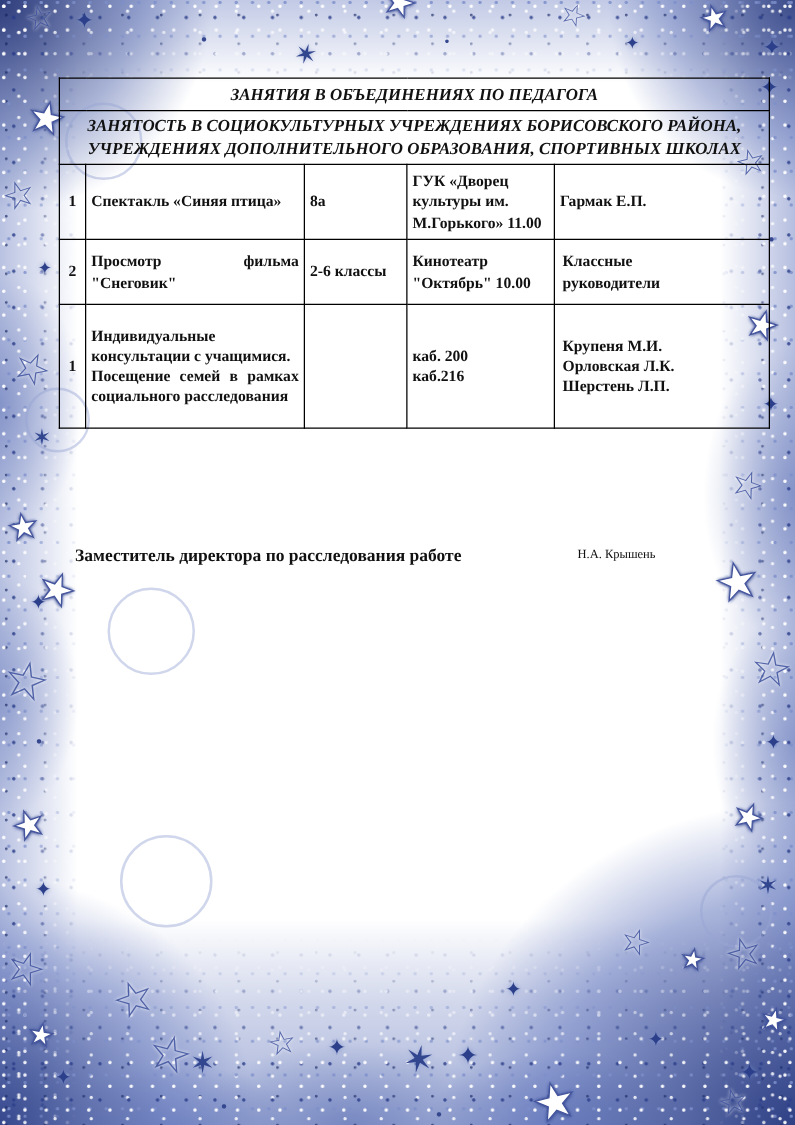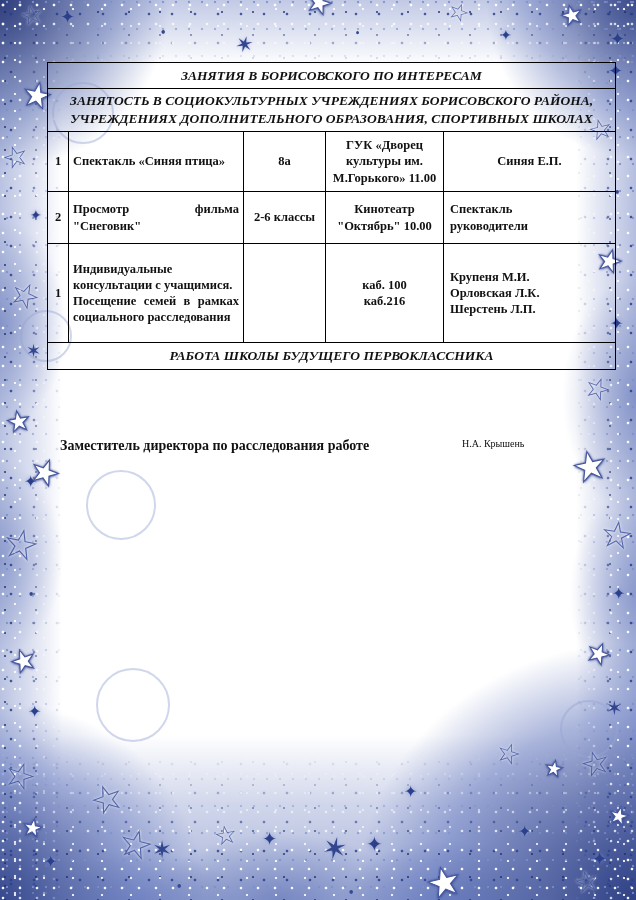--- a/index.html
+++ b/index.html
@@ -71,21 +71,21 @@
     font-weight:bold; font-size:12.5px; line-height:1.3;
     padding:1px 4px; vertical-align:middle; overflow:hidden;
   }
   td.sec-title{
     font-style:italic; font-size:13.5px; text-align:center; line-height:1.32;
     padding:1px 2px;
   }
   td.num{text-align:center; padding:1px 1px;}
   td.act{text-align:justify;}
   td.prelines{white-space:pre-line;}
-  td.ctr{text-align:center;}
+  td.ctr{text-align:left;}
   td.resp-left{text-align:left; padding-left:6px;}
   .electives-box{
     position:absolute; left:33px; top:388px; width:595px; height:25px; z-index:5;
     border:1px solid #000; box-sizing:border-box;
     display:flex; align-items:center; justify-content:center;
     font-weight:bold; font-style:italic; font-size:13px; white-space:nowrap;
     background:transparent;
   }
   .sig-role{position:absolute; left:60px; top:438px; z-index:5;
     font-weight:bold; font-size:14px; white-space:nowrap;}
@@ -167,54 +167,51 @@
   <table class="doc-table">
     <colgroup>
       <col style="width:21px">
         <col style="width:175px">
         <col style="width:82px">
       <col style="width:118px">
         <col style="width:172px">
     </colgroup>
     <tbody>
       <tr>
-        <td colspan="5" class="sec-title" style="height:23px">ЗАНЯТИЯ В БОРИСОВСКОГО ПО ИНТЕРЕСАМ</td>
+        <td colspan="5" class="sec-title" style="height:23px">ЗАНЯТИЯ В ОБЪЕДИНЕНИЯХ ПО ПЕДАГОГА</td>
       </tr>
       <tr>
         <td colspan="5" class="sec-title" style="height:40px">ЗАНЯТОСТЬ В СОЦИОКУЛЬТУРНЫХ УЧРЕЖДЕНИЯХ БОРИСОВСКОГО РАЙОНА, УЧРЕЖДЕНИЯХ ДОПОЛНИТЕЛЬНОГО ОБРАЗОВАНИЯ, СПОРТИВНЫХ ШКОЛАХ</td>
       </tr>
       <tr style="height:60px">
         <td class="num">1</td>
         <td class="act">Спектакль «Синяя птица»</td>
         <td class="ctr">8а</td>
         <td class="ctr prelines">ГУК «Дворец культуры им. М.Горького» 11.00</td>
-        <td class="ctr">Синяя Е.П.</td>
+        <td class="ctr">Гармак Е.П.</td>
       </tr>
       <tr style="height:52px">
         <td class="num">2</td>
         <td class="act">Просмотр фильма "Снеговик"</td>
         <td class="ctr">2-6 классы</td>
         <td class="ctr prelines">Кинотеатр "Октябрь" 10.00</td>
-        <td class="resp-left prelines">Спектакль
+        <td class="resp-left prelines">Классные
 руководители</td>
       </tr>
       <tr style="height:99px">
         <td class="num">1</td>
         <td class="act prelines">Индивидуальные консультации с учащимися.
 Посещение семей в рамках социального расследования</td>
         <td class="ctr"></td>
-        <td class="ctr prelines">каб. 100
+        <td class="ctr prelines">каб. 200
 каб.216</td>
         <td class="resp-left prelines">Крупеня М.И.
 Орловская Л.К.
 Шерстень Л.П.</td>
       </tr>
-      <tr>
-        <td colspan="5" class="sec-title" style="height:24px">РАБОТА ШКОЛЫ БУДУЩЕГО ПЕРВОКЛАССНИКА</td>
-      </tr>
     </tbody>
   </table>
 
 
   <div class="sig-role">Заместитель директора по расследования работе</div>
   <div class="sig-name">Н.А. Крышень</div>
 
 </div>
 
 </body></html>

